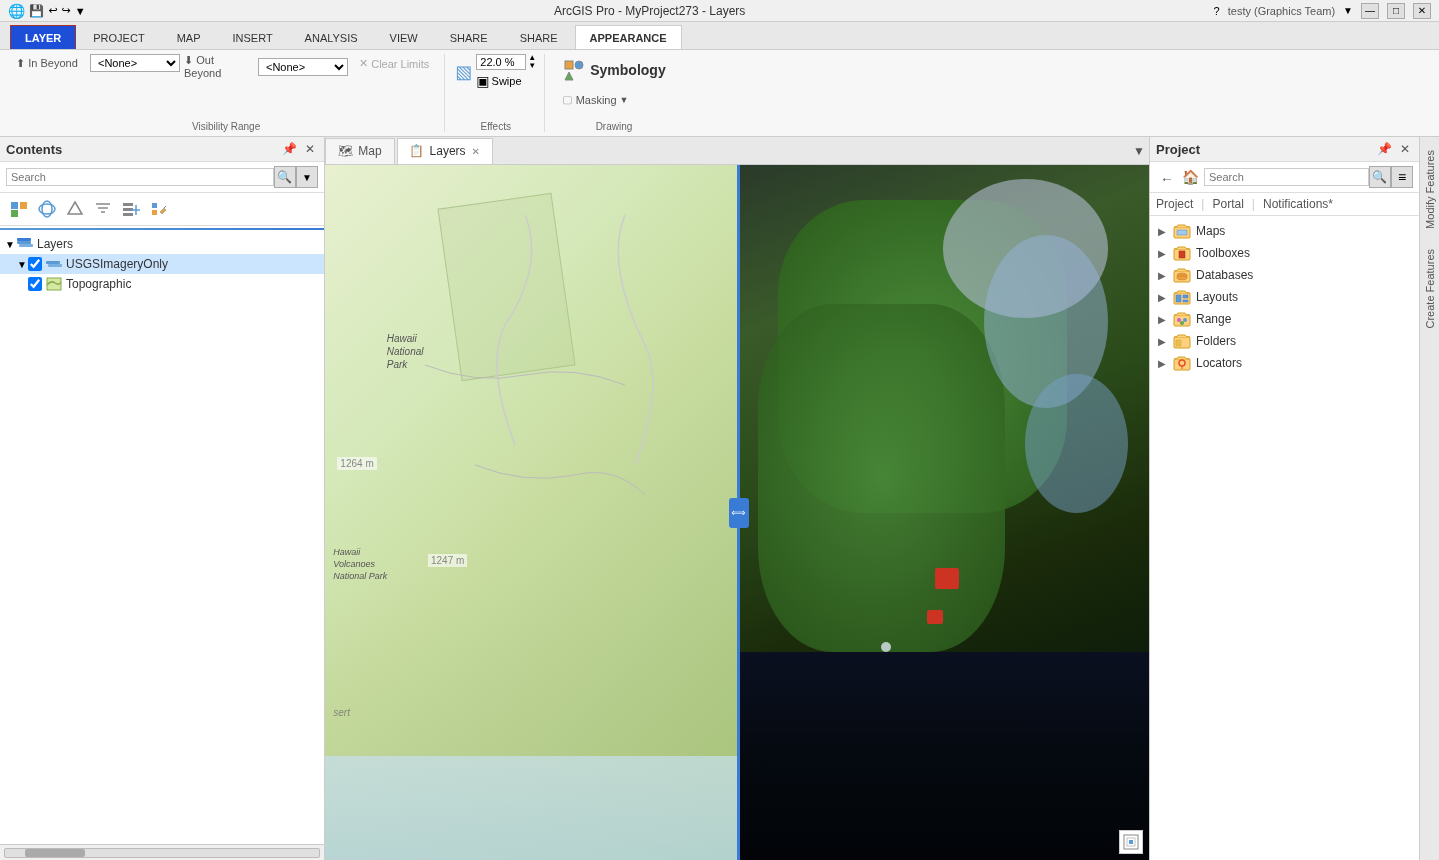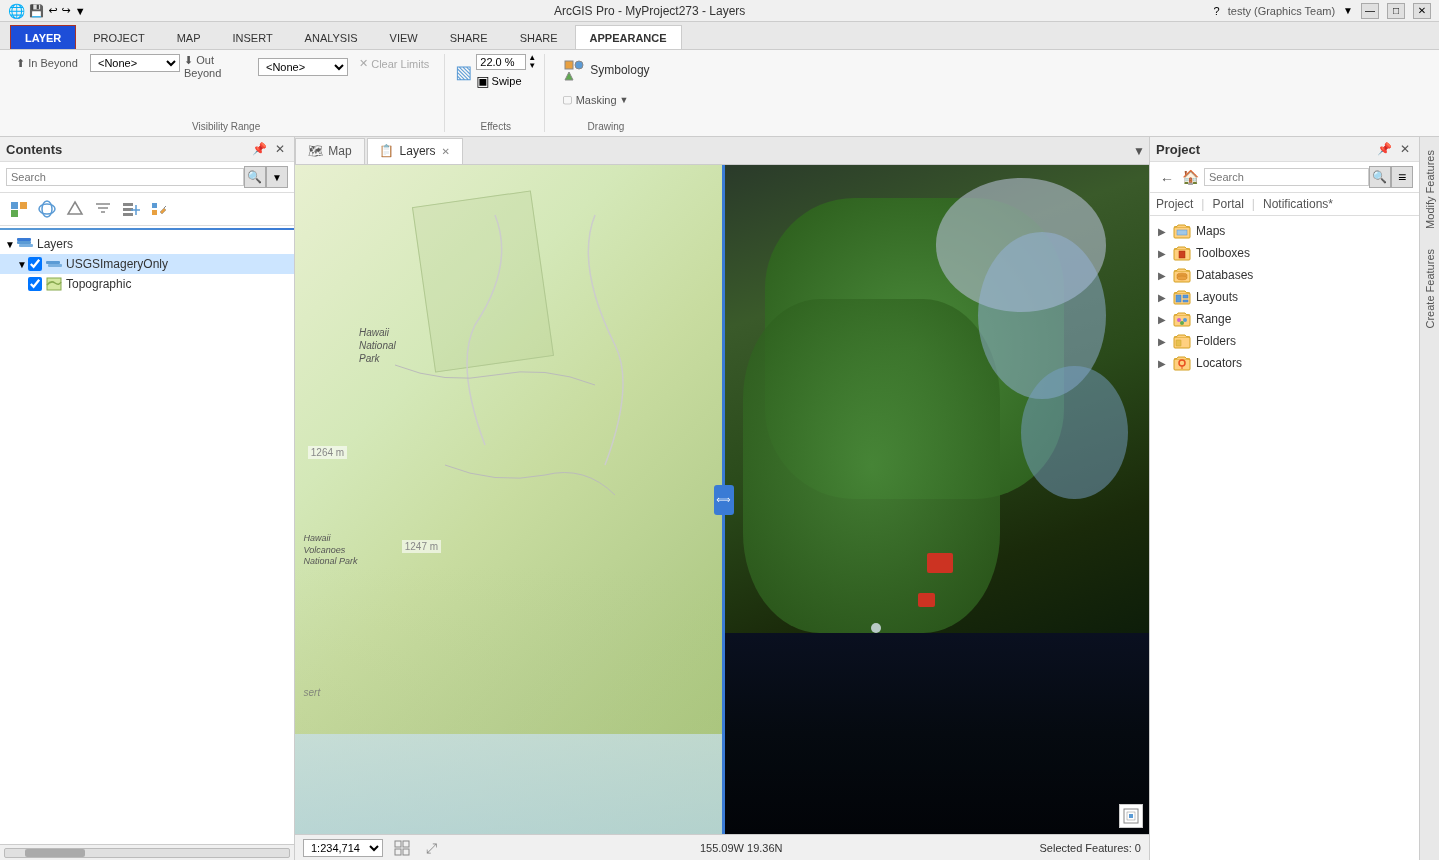--- a/index.html
+++ b/index.html
@@ -87,22 +87,23 @@
     }
     .ribbon-btn {
       display: flex;
       flex-direction: column;
       align-items: center;
       padding: 3px 6px;
       cursor: pointer;
       border: 1px solid transparent;
       border-radius: 2px;
       min-width: 40px;
-      font-size: 12px;
+      font-size: 14px;
       color: #333;
+      font-weight: bold;
     }
     .ribbon-btn-icon {
       width: 24px;
       height: 24px;
       display: flex;
       align-items: center;
       justify-content: center;
       font-size: 16px;
     }
     .ribbon-small-btn {
@@ -134,21 +135,21 @@
     .ribbon-col { display: flex; flex-direction: column; gap: 3px; }
 
     
     #main-layout {
       display: flex;
       height: calc(860px - 22px - 115px);
     }
 
     
     #contents-panel {
-      width: 295px;
+      width: 325px;
       background: white;
       border-right: 1px solid #ccc;
       display: flex;
       flex-direction: column;
       flex-shrink: 0;
     }
     #contents-header {
       display: flex;
       align-items: center;
       justify-content: space-between;
@@ -816,40 +817,20 @@
         <div class="map-icon-btn">
           <svg width="16" height="16" viewBox="0 0 16 16">
               <rect x="1" y="1" width="14" height="14" fill="none" stroke="#888" stroke-width="1"></rect>
               <rect x="4" y="4" width="8" height="8" fill="none" stroke="#888" stroke-width="0.5"></rect>
               <rect x="6" y="6" width="4" height="4" fill="#5b9bd5"></rect>
             </svg>
         </div>
       </div>
     </div>
 
-    <div id="map-statusbar">
-      <select class="status-select">
-        <option>1:234,714</option>
-      </select>
-      <div class="status-icon-btn">
-        <svg width="16" height="16" viewBox="0 0 16 16">
-            <rect x="1" y="1" width="6" height="6" fill="none" stroke="#888" stroke-width="1"></rect>
-            <rect x="9" y="1" width="6" height="6" fill="none" stroke="#888" stroke-width="1"></rect>
-            <rect x="1" y="9" width="6" height="6" fill="none" stroke="#888" stroke-width="1"></rect>
-            <rect x="9" y="9" width="6" height="6" fill="none" stroke="#888" stroke-width="1"></rect>
-          </svg>
-      </div>
-      <div class="status-icon-btn">
-        <svg width="16" height="16" viewBox="0 0 16 16">
-            <text x="2" y="13" font-size="14" fill="#888">⤢</text>
-          </svg>
-      </div>
-      <span class="status-text">155.09W 19.36N</span>
-      <span class="status-right">Selected Features: 0</span>
-    </div>
   </div>
 
   <div id="project-panel">
     <div id="project-header">
       <span id="project-title">Project</span>
       <div id="project-header-icons">
         <div class="hdr-icon">📌</div>
         <div class="hdr-icon">✕</div>
       </div>
     </div>

